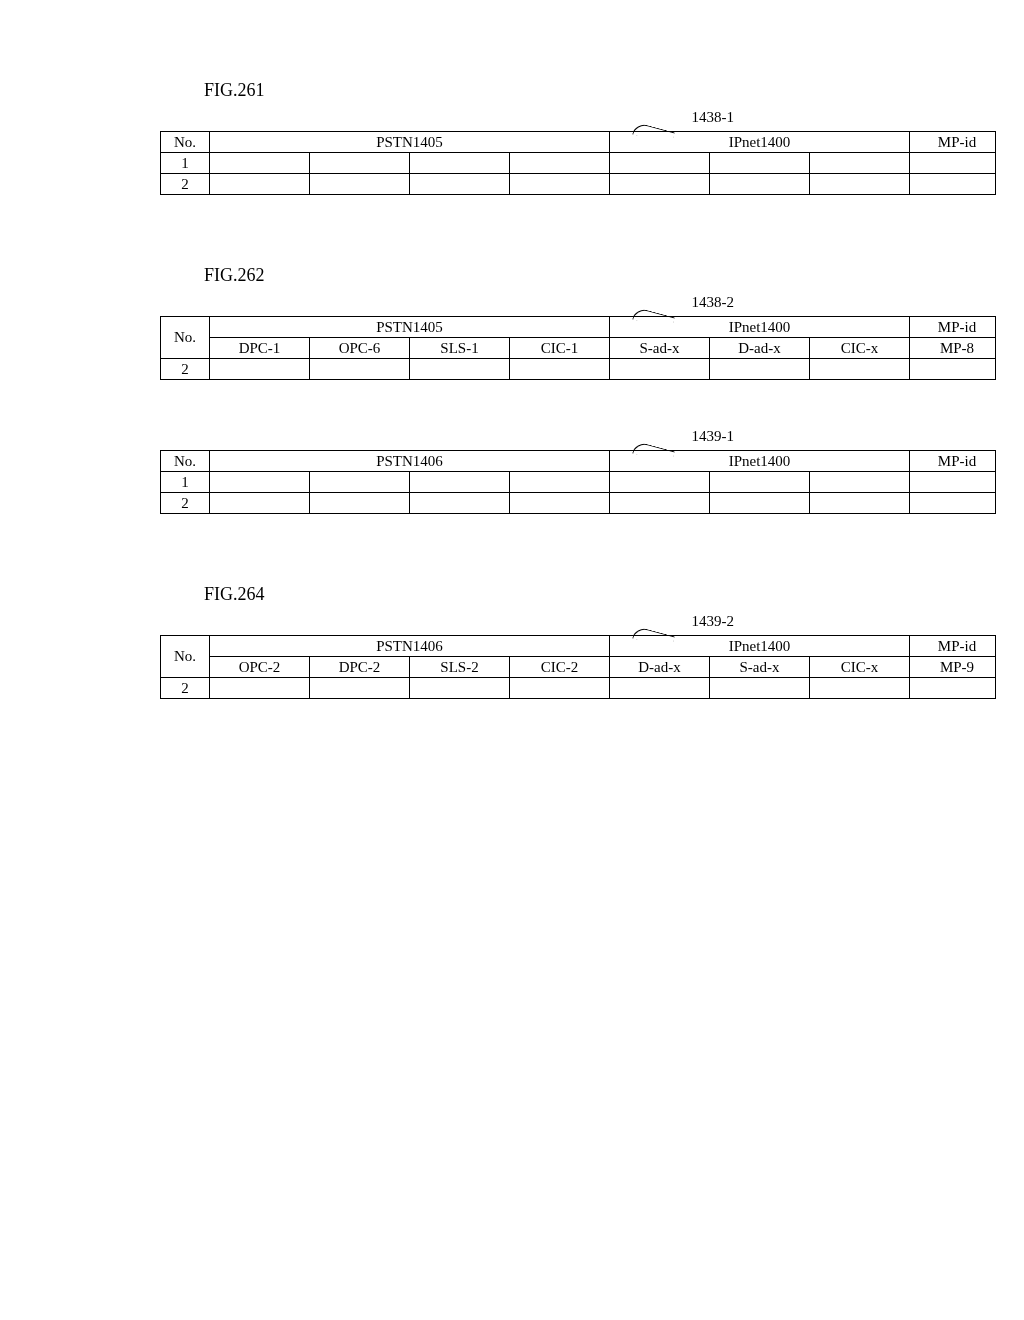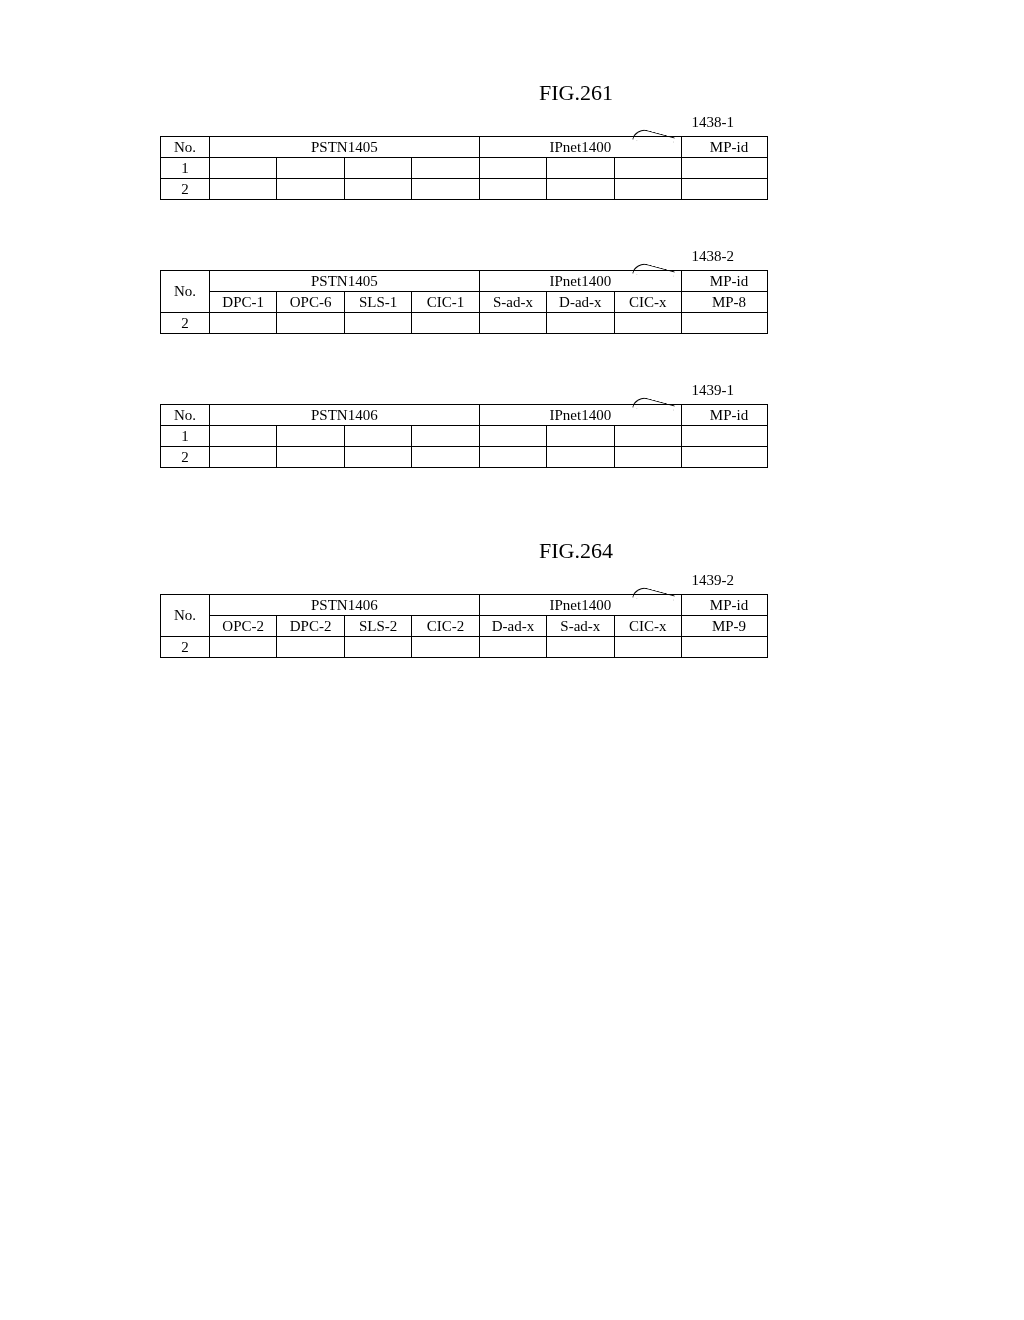--- a/index.html
+++ b/index.html
@@ -19,24 +19,23 @@
     display: flex;
     justify-content: space-between;
     font-size: 17px;
     font-weight: bold;
     margin-bottom: 90px;
   }
   .fig-block {
     margin-bottom: 70px;
   }
   .fig-label {
-    font-size: 22px;
-    margin-left: 88px;
+    font-size: 18px;
+    margin-left: 44px;
     margin-bottom: 30px;
-    text-align: center;
   }
   .table-wrap {
     position: relative;
   }
   .ref-label {
     position: absolute;
     font-size: 15px;
     right: 170px;
     top: -22px;
     margin-left: 35px;
@@ -48,21 +47,21 @@
     width: 40px;
     height: 12px;
     border: 1px solid #000;
     border-bottom: none;
     border-right: none;
     border-top-left-radius: 18px;
     transform: rotate(15deg);
   }
   table {
     border-collapse: collapse;
-    width: 608px;
+    width: 836px;
     table-layout: fixed;
   }
   td, th {
     border: 1px solid #000;
     font-size: 15px;
     text-align: center;
     height: 18px;
     padding: 1px 3px;
     font-weight: normal;
   }
@@ -112,20 +111,21 @@
           <td></td>
           <td></td>
           <td></td>
         </tr>
       </tbody>
         </table>
     </div>
   </div>
 
   <div class="fig-block">
+    <div class="fig-label">FIG.262</div>
     <div class="table-wrap">
       <div class="ref-label">1438-2</div>
       <div class="ref-hook"></div>
       <table>
         <tbody>
             <tr>
           <th class="col-no" rowspan="2">No.</th>
           <th colspan="4">PSTN1405</th>
           <th colspan="3">IPnet1400</th>
           <th class="col-mpid">MP-id</th>

